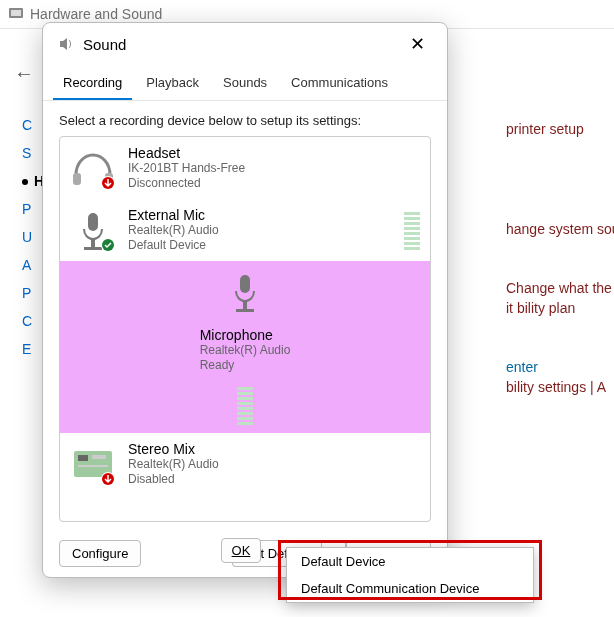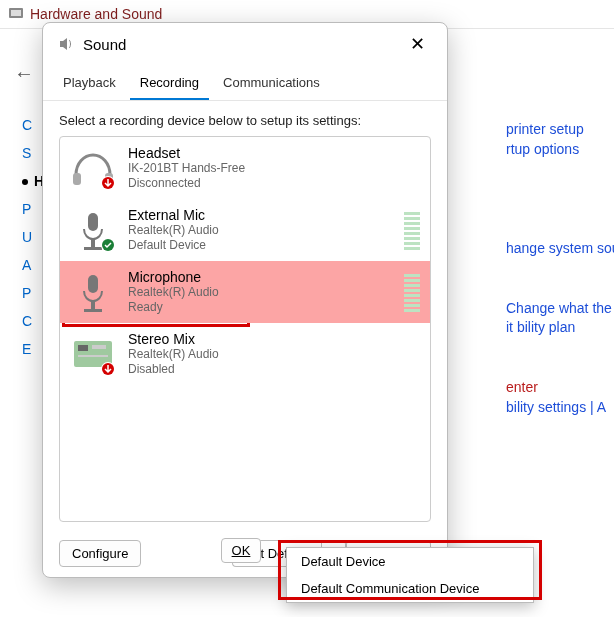--- a/index.html
+++ b/index.html
@@ -1,38 +1,38 @@
 <!DOCTYPE html>
 <html><head>
 <meta charset="utf-8">
 <style>
   * { box-sizing: border-box; font-family: "Segoe UI", Tahoma, sans-serif; }
   body { margin: 0; width: 614px; height: 617px; background: #fff; overflow: hidden; position: relative; color: #000; }
-  .cp-header { display: flex; align-items: center; padding: 6px 8px; font-size: 14px; color: #7f1d1d; border-bottom: 1px solid #e5e5e5;}
+  .cp-header { display: flex; align-items: center; padding: 6px 8px; font-size: 14px; color: #737373; border-bottom: 1px solid #e5e5e5;}
   .cp-header svg { margin-right: 6px; }
   .back-arrow { position: absolute; top: 60px; left: 14px; color: #555; font-size: 20px;}
   .bg-links { position: absolute; right: 0; top: 120px; width: 108px; font-size: 14px; line-height: 1.4; }
-  .bg-links a { color: #1d4ed8; text-decoration: none; display: block; white-space: nowrap; }
-  .bg-links .green { color: #b91c1c; }
+  .bg-links a { color: #7f1d1d; text-decoration: none; display: block; white-space: nowrap; }
+  .bg-links .green { color: #0369a1; }
   .bg-links .gap { height: 40px; }
   .left-letters { position: absolute; left: 22px; top: 118px; font-size: 14px; color: #000; line-height: 1.0;}
   .left-letters div { margin-bottom: 14px; }
   .left-letters .blue { color: #0066cc; }
   .left-letters .bullet { display:inline-block; width:6px; height:6px; background:#000; border-radius:50%; vertical-align:middle; margin-right:6px;}
   .dialog { position: absolute; left: 42px; top: 22px; width: 406px; height: 556px; background: #fff; border: 1px solid #bbb; border-radius: 8px; box-shadow: 0 8px 28px rgba(0,0,0,0.25); display:flex; flex-direction:column;}
   .dlg-title { display:flex; align-items:center; padding: 8px 14px 6px 14px; }
   .dlg-title .t { font-size: 15px; margin-left: 8px; }
   .dlg-close { margin-left:auto; font-size: 18px; line-height:1; padding: 4px 8px; cursor: default;}
   .tabs { display:flex; gap: 4px; padding: 6px 10px 0 10px; font-size: 13px; border-bottom: 1px solid #e5e5e5;}
   .tab { padding: 6px 10px 8px 10px; color: #333; border-bottom: 2px solid transparent;}
   .tab.active { border-bottom: 2px solid #0078d4; color:#000; font-weight:500;}
   .instr { padding: 12px 16px 8px 16px; font-size: 13px; color:#222;}
   .list { margin: 0 16px 8px 16px; border:1px solid #ccc; border-radius:4px; flex:1; overflow:hidden; background:#fff;}
   .device { display:flex; align-items:center; padding: 8px 10px; gap: 12px; position:relative;}
-  .device.sel { background:#fca5a5; }
+  .device.sel { background:#f0abfc;flex-direction:column; }
   .device .texts { flex:1; }
   .device .name { font-size: 14px; color:#000; }
   .device .sub  { font-size: 12px; color:#666; line-height:1.25; }
   .device.sel .name { font-weight:500; }
   .level { width: 16px; height: 40px; display:flex; flex-direction:column-reverse; gap:2px; }
   .level span { display:block; height:3px; background:#bde3c2; }
   .redbox { position:absolute; border:3px solid #d40000; pointer-events:none;}
   .buttons { display:flex; align-items:center; padding: 10px 16px; }
   .btn { border:1px solid #bbb; background:#fdfdfd; border-radius:4px; padding: 5px 12px; font-size: 13px;}
   .btn.small { padding: 4px 10px;}
@@ -64,21 +64,20 @@
     <div class="blue">P</div>
     <div class="blue">U</div>
     <div class="blue">A</div>
     <div class="blue">P</div>
     <div class="blue">C</div>
     <div class="blue">E</div>
   </div>
 
 <div class="bg-links" id="bg-links">
     <a>printer setup</a>
-    <a>rtup options</a>
     <div class="gap"></div>
     <div class="gap"></div>
     <a>hange system sou</a>
     <div class="gap"></div>
     <a>Change what the</a>
     <a>it bility plan</a>
     <div class="gap"></div>
     <a class="green">enter</a>
     <a>bility settings   |   A</a>
     <div class="gap"></div>
@@ -87,22 +86,23 @@
 <div class="dialog">
   <div class="dlg-title">
     <svg width="18" height="18" viewBox="0 0 18 18">
         <path d="M3 6h3l4-3v12l-4-3H3z" fill="#888"></path>
         <path d="M12 5c2 1 2 7 0 8" stroke="#888" fill="none"></path>
       </svg>
     <span class="t">Sound</span>
     <span class="dlg-close">✕</span>
   </div>
   <div class="tabs" id="tabs">
+      <div class="tab active">Recording</div>
       <div class="tab">Playback</div>
-      <div class="tab active">Recording</div>
+      <div class="tab">Sounds</div>
       <div class="tab">Communications</div>
     </div>
   <div class="instr">Select a recording device below to setup its settings:</div>
   <div class="list" id="devlist" style="position:relative;">
     <div class="redbox" style="left:2px; top:128px; width:188px; height:62px;"></div>
   <div class="device">
         <div class="icon-box">
           <svg width="46" height="46" viewBox="0 0 46 46">
             <path d="M6 30c0-12 8-20 17-20s17 8 17 20" stroke="#888" stroke-width="3" fill="none"></path>
             <rect x="3" y="28" width="8" height="12" rx="3" fill="#aaa"></rect>

